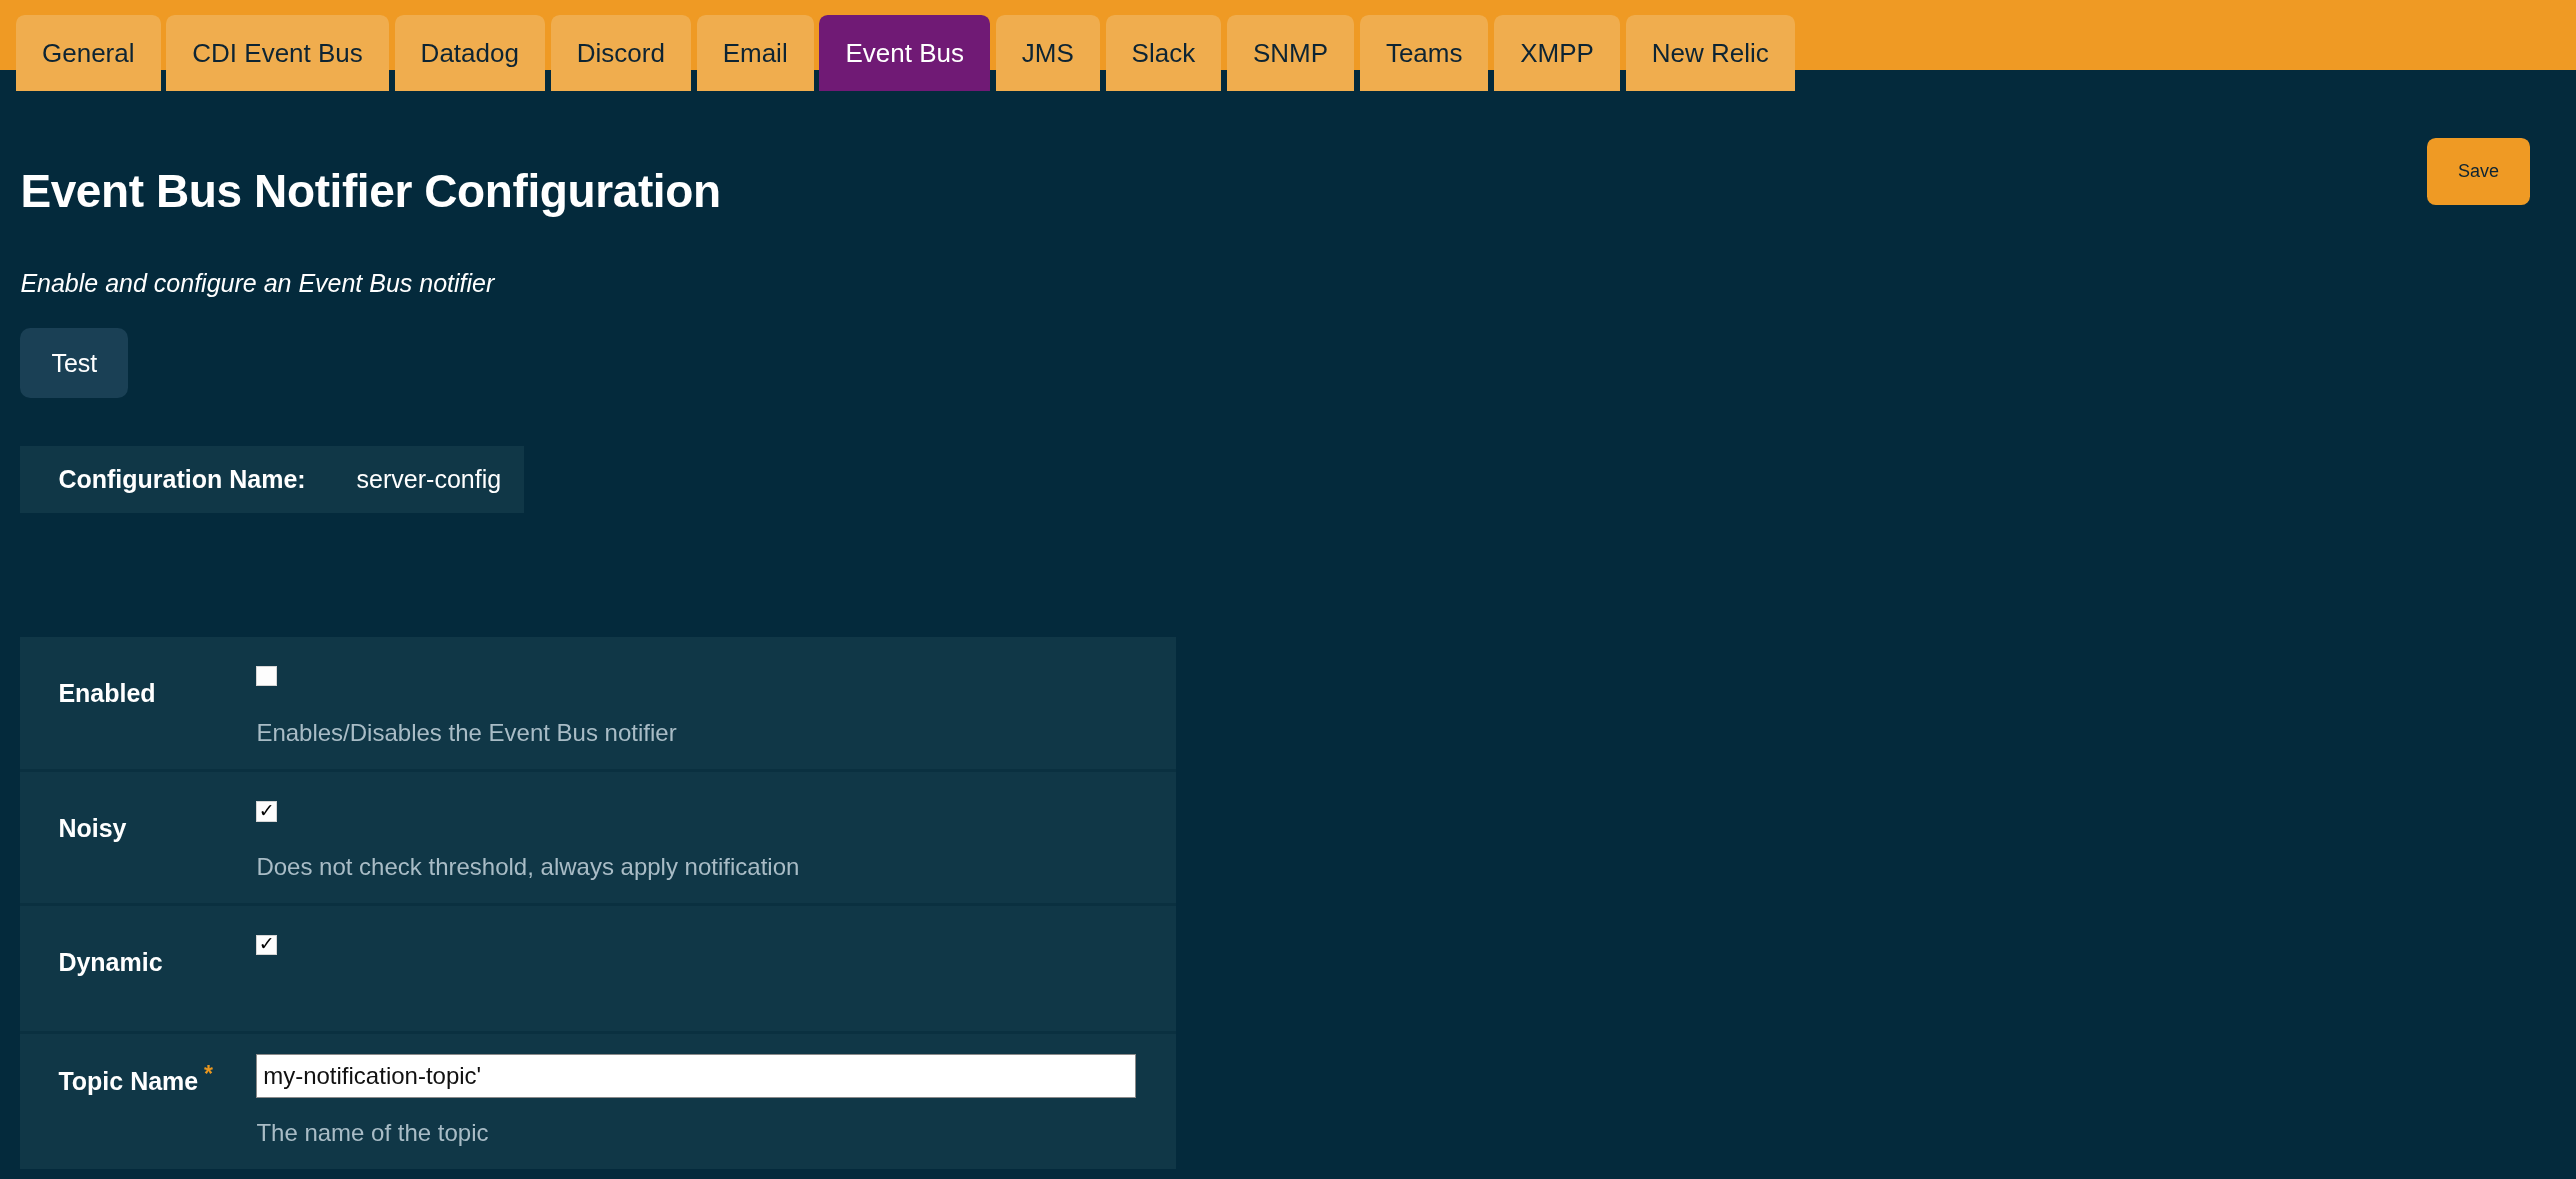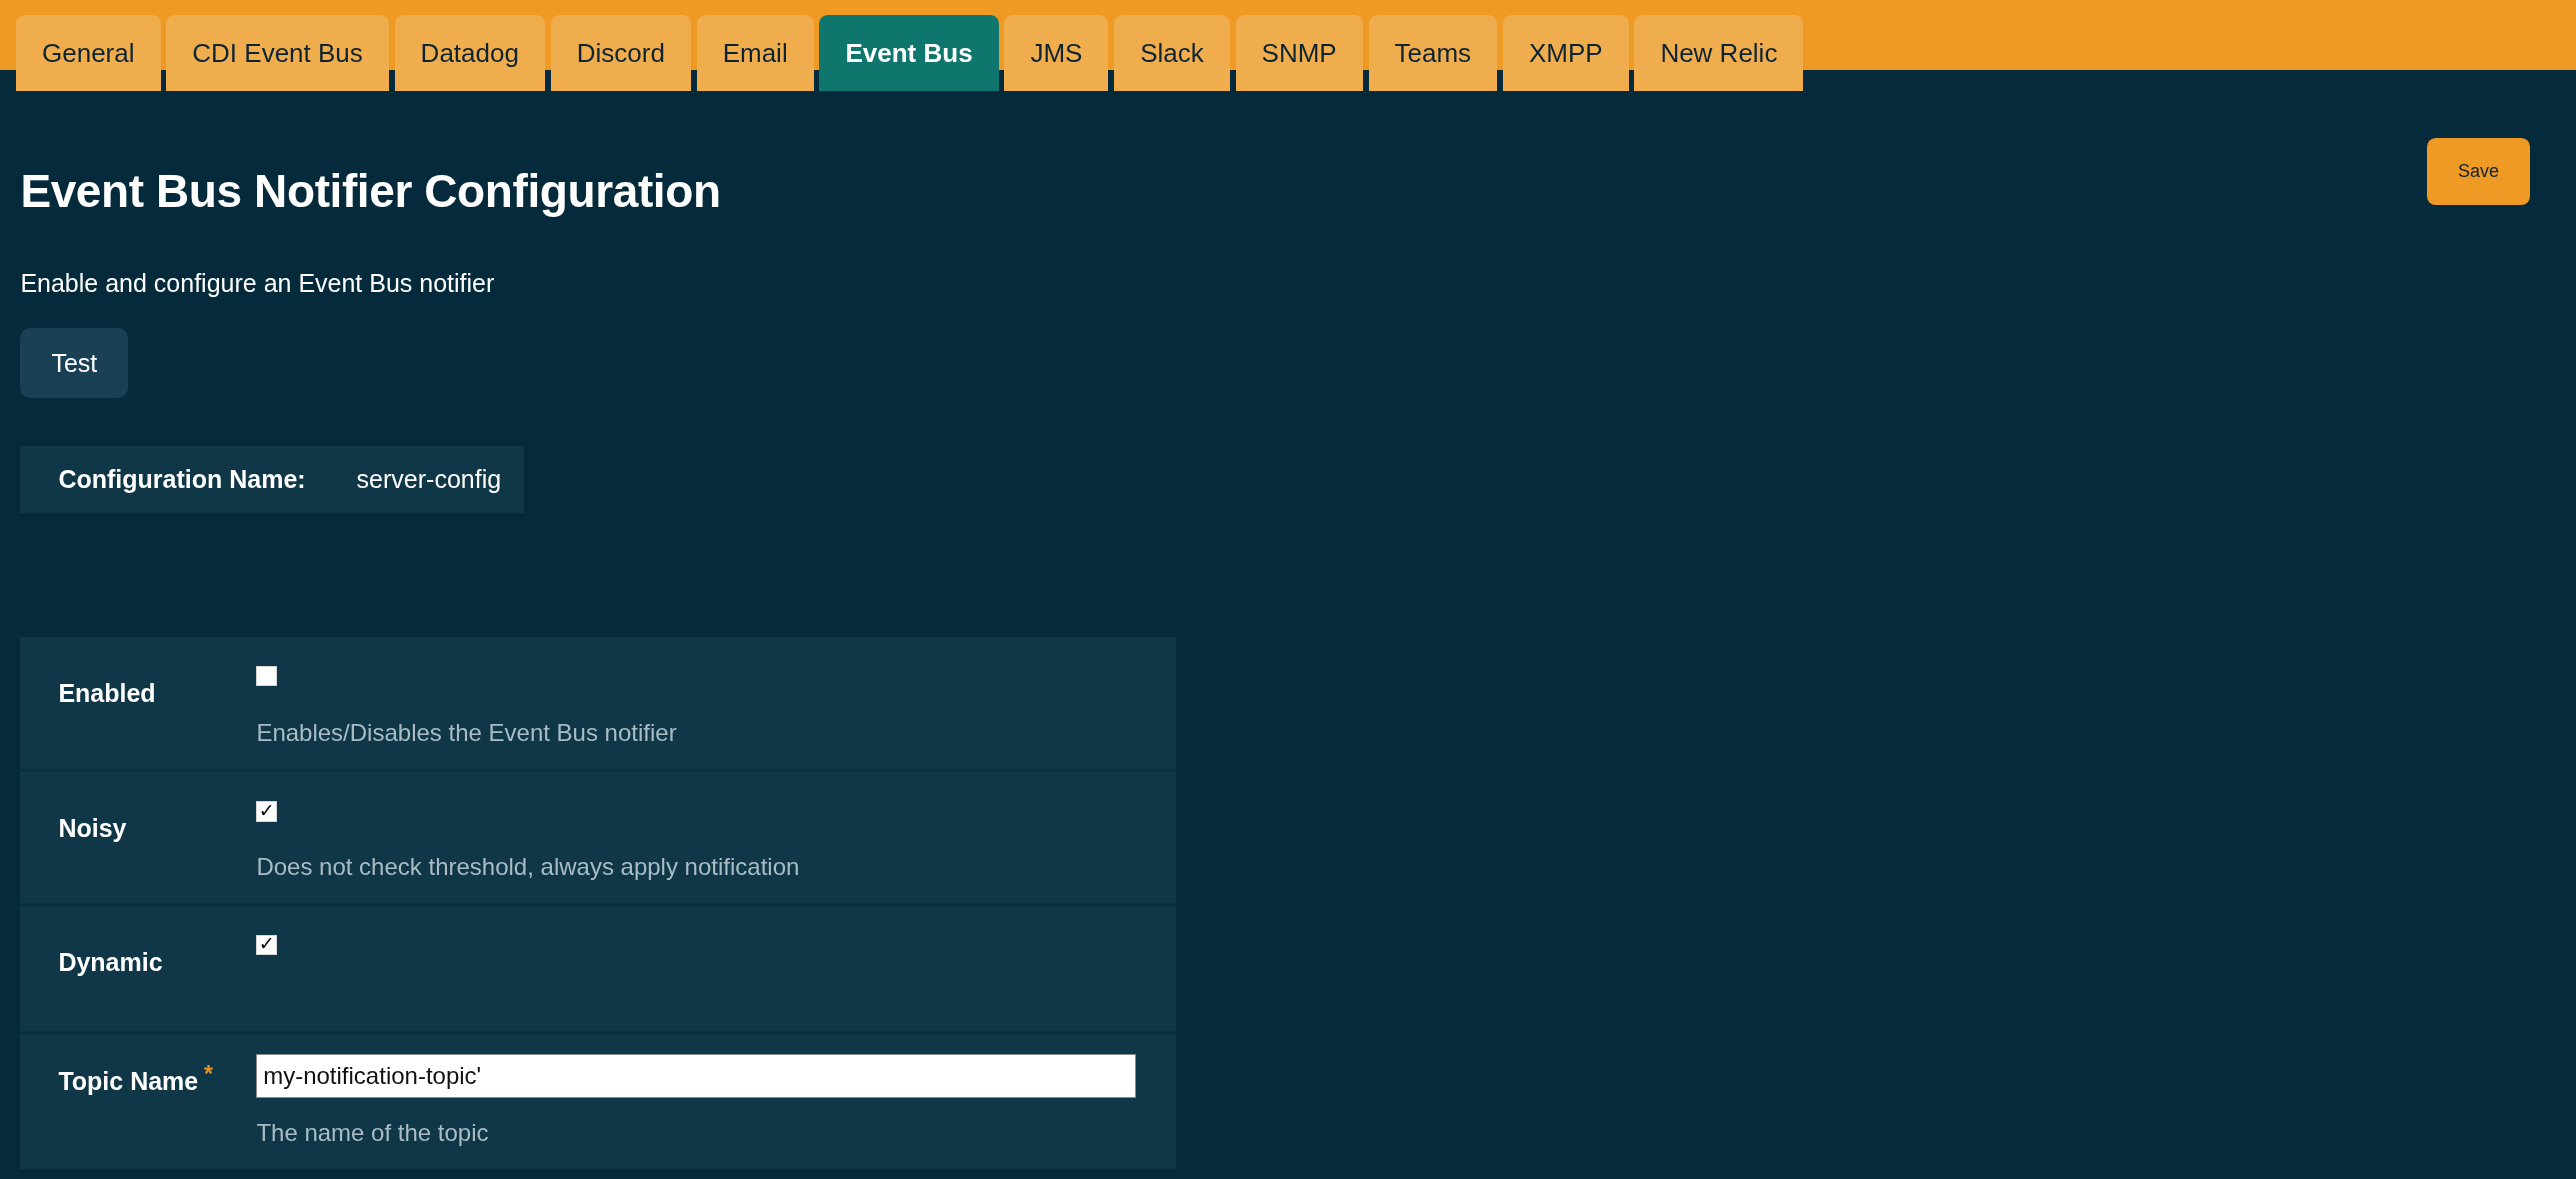--- a/index.html
+++ b/index.html
@@ -42,23 +42,22 @@
     align-items: center;
     justify-content: center;
     padding: 0 26px;
     font-size: 26px;
     line-height: 1;
     white-space: nowrap;
     cursor: pointer;
     user-select: none;
   }
   .tab.active {
-    background: #0f766e;
-    color: #ffffff;
-    font-weight: bold;
+    background: #701a75;
+    color: #ffffff;
   }
 
   
   .page {
     position: absolute;
     left: 0;
     top: 91px;
     width: 2576px;
     height: 1089px;
     background: #042a3c;
@@ -74,20 +73,21 @@
     letter-spacing: -0.4px;
     white-space: nowrap;
   }
   .page-subtitle {
     position: absolute;
     left: 20.4px;
     top: 178px;
     font-size: 25px;
     color: #ffffff;
     white-space: nowrap;
+    font-style: italic;
   }
 
   .save-button {
     position: absolute;
     left: 2427px;
     top: 47px;
     width: 103px;
     height: 67px;
     background: #ef9a24;
     color: #0d2433;

